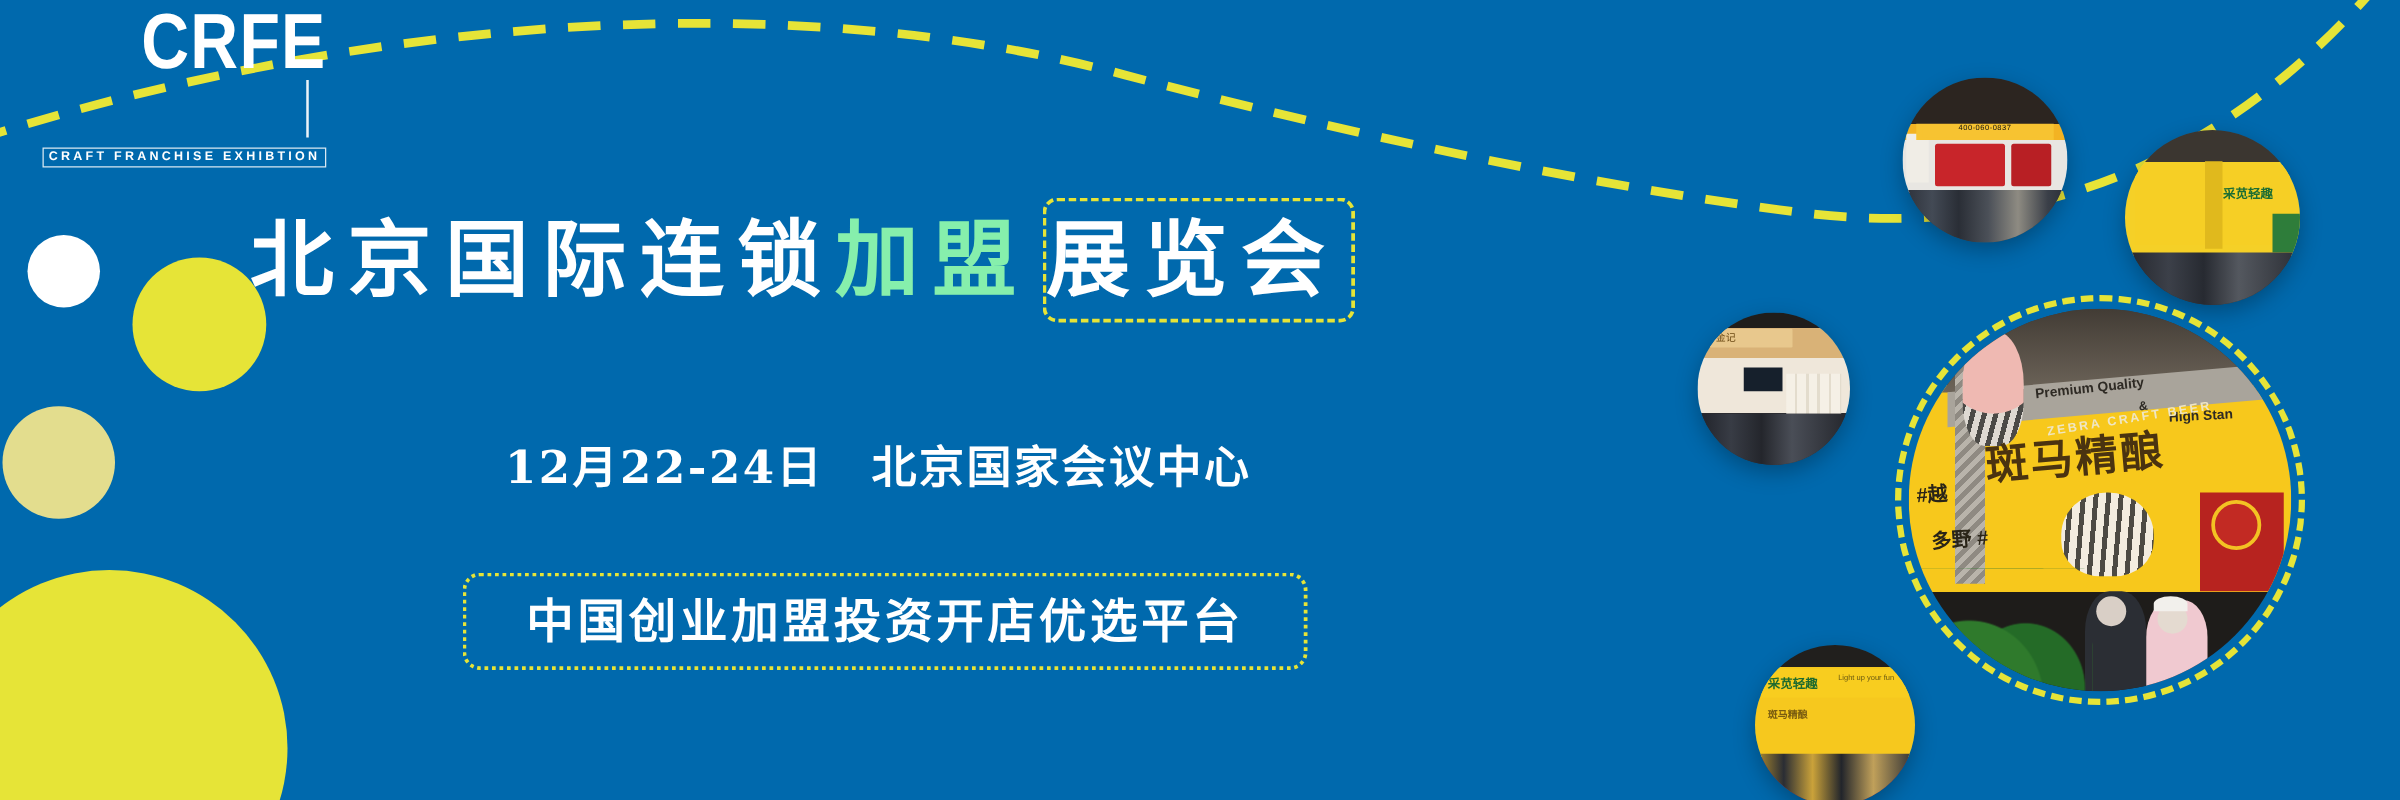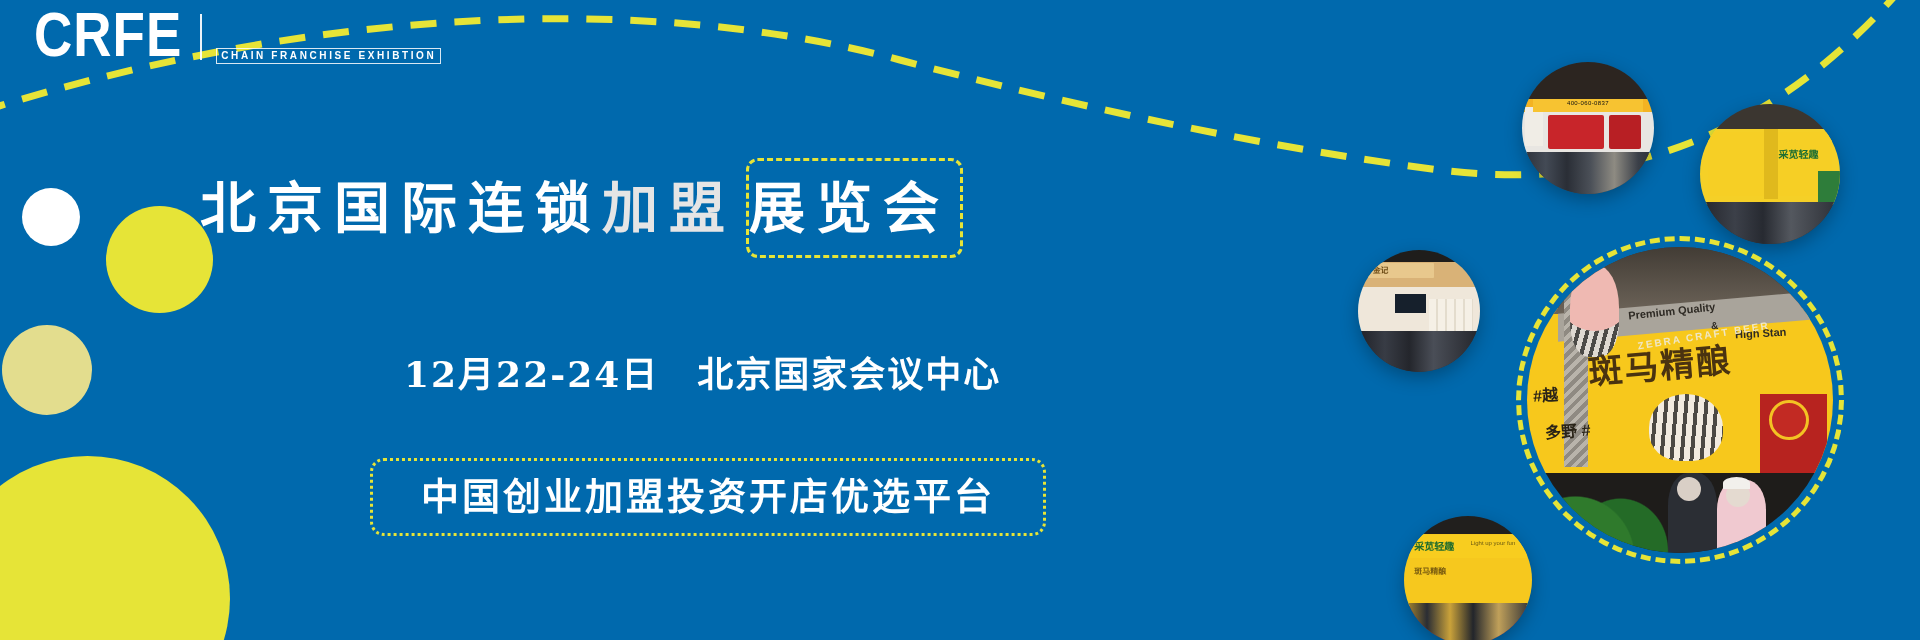--- a/index.html
+++ b/index.html
@@ -19,21 +19,21 @@
   
   .deco{position:absolute;border-radius:50%;}
   #dot-white{left:22px;top:188px;width:58px;height:58px;background:#ffffff;}
   #dot-yellow{left:106px;top:206px;width:107px;height:107px;background:#e6e437;}
   #dot-pale{left:2px;top:325px;width:90px;height:90px;background:#e3dd8e;}
   #blob-yellow{left:-55px;top:456px;width:285px;height:285px;background:#e6e437;}
 
   svg#curves{position:absolute;left:0;top:0;width:1920px;height:640px;pointer-events:none;}
 
   
-  #logo{position:absolute;left:34px;top:14px;display:flex;align-items:flex-end;}
+  #logo{position:absolute;left:34px;top:14px;display:flex;align-items:flex-end;flex-direction:column;}
   #logo-mark{
     font-family:"Liberation Sans","DejaVu Sans",sans-serif;
     font-weight:bold;font-size:53px;line-height:50px;letter-spacing:1px;
     color:#ffffff; transform:scaleY(1.18); transform-origin:bottom left;
   }
   #logo-divider{width:2px;height:46px;background:#ffffff;margin:0 14px 4px 18px;opacity:.92;}
   #logo-right{display:flex;flex-direction:column;justify-content:flex-end;}
   #logo-cn{
     font-family:"DejaVu Sans","Liberation Sans",sans-serif;
     font-weight:bold;font-size:29px;line-height:31px;color:#ffffff;letter-spacing:1px;
@@ -47,26 +47,26 @@
   }
 
   
   #headline{
     position:absolute;left:200px;top:158px;
     display:flex;align-items:center;
   }
   .hl-seg{
     font-family:"DejaVu Serif","Liberation Serif",serif;
     font-weight:bold;
-    font-size:56px;line-height:82px;
+    font-size:67px;line-height:82px;
     letter-spacing:11px;
     white-space:nowrap;
   }
   #hl-a{color:#ffffff;}
-  #hl-b{color:#e5e5e5;}
+  #hl-b{color:#86efac;}
   #hl-c{
     color:#ffffff;
     border:3px dashed #e6e437;
     border-radius:12px;
     padding:6px 10px 6px 0;
     margin-left:10px;
     letter-spacing:11px;
   }
 
   
@@ -126,21 +126,21 @@
   #p2-txt{position:absolute;left:10%;top:30%;font-size:9px;color:#2a7a3a;}
   #p2-txt2{position:absolute;left:56%;top:30%;font-size:10px;color:#1d6e33;font-weight:bold;}
   #p2-green{position:absolute;right:0;top:48%;width:16%;height:22%;background:#2e7d3a;}
   #p2-crowd{position:absolute;left:0;bottom:0;width:100%;height:30%;
     background:linear-gradient(90deg,#23252b,#3c4049 25%,#272a31 45%,#54585f 65%,#2b2e35);}
 
   
   #photo-3{left:1358px;top:250px;width:122px;height:122px;}
   #photo-3 .inner{background:linear-gradient(#1f1d1b 0 10%, #d9b277 10% 30%, #efe7da 30% 66%, #2a2a2e 66% 100%);}
   #p3-sign{position:absolute;left:8%;top:11%;width:54%;height:12%;background:#e8c88d;border-radius:1px;}
-  #p3-signtx{position:absolute;left:12%;top:11.5%;font-size:8px;color:#6b4a15;font-weight:bold;}
+  #p3-signtx{position:absolute;left:12%;top:11.5%;font-size:8px;color:#6b4a15;font-weight:normal;}
   #p3-screen{position:absolute;left:30%;top:36%;width:26%;height:16%;background:#16202c;}
   #p3-panels{position:absolute;left:58%;top:40%;width:36%;height:26%;
     background:repeating-linear-gradient(90deg,#f5f0e6 0 7px,#e3dccd 7px 9px);}
   #p3-crowd{position:absolute;left:0;bottom:0;width:100%;height:34%;
     background:linear-gradient(90deg,#1f2128,#383c45 22%,#24262c 42%,#4a4e57 62%,#23252b);}
 
   
   #photo-4{left:1404px;top:516px;width:128px;height:128px;}
   #photo-4 .inner{background:linear-gradient(#211f1d 0 14%, #f6c81e 14% 70%, #a01c20 70% 100%);}
   #p4-top{position:absolute;left:4%;top:15%;width:92%;height:18%;background:#f8cd1f;}
@@ -202,21 +202,21 @@
   <div class="deco" id="blob-yellow"></div>
 
   <svg id="curves" viewBox="0 0 1920 640">
     <path d="M -20 112 C 300 10 640 -10 900 60 C 1120 118 1300 152 1440 170 C 1600 190 1760 150 1900 -10" fill="none" stroke="#e6e437" stroke-width="7" stroke-dasharray="26 18" stroke-linecap="butt"></path>
   </svg>
 
   <div id="logo">
     <div id="logo-mark">CRFE</div>
     <div id="logo-divider"></div>
     <div id="logo-right">
-      <div id="logo-en">CHAIN FRANCHISE EXHIBTION</div>
+      <div id="logo-en">CRAFT FRANCHISE EXHIBTION</div>
     </div>
   </div>
 
   <div id="headline">
     <span class="hl-seg" id="hl-a">北京国际连锁</span>
     <span class="hl-seg" id="hl-b">加盟</span>
     <span class="hl-seg" id="hl-c">展览会</span>
   </div>
 
   <div id="subline">

